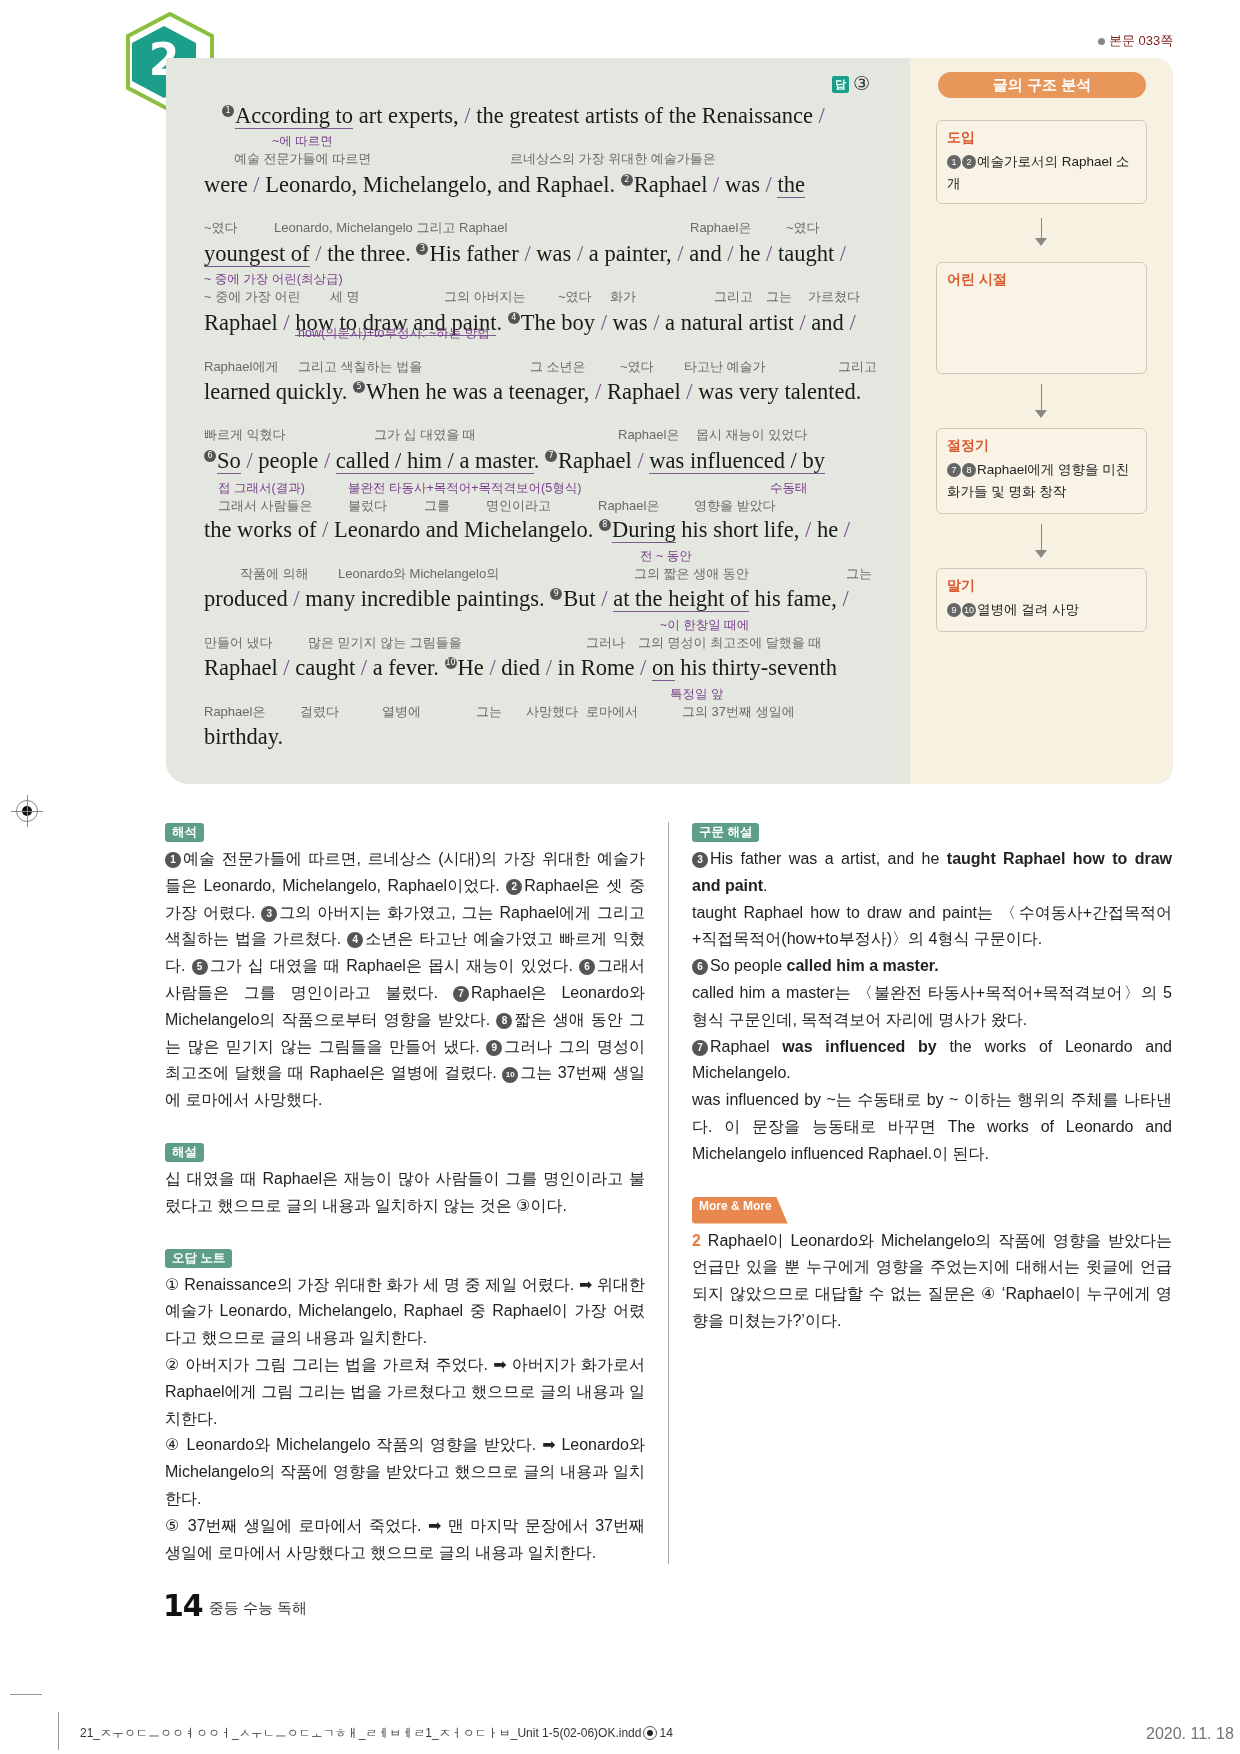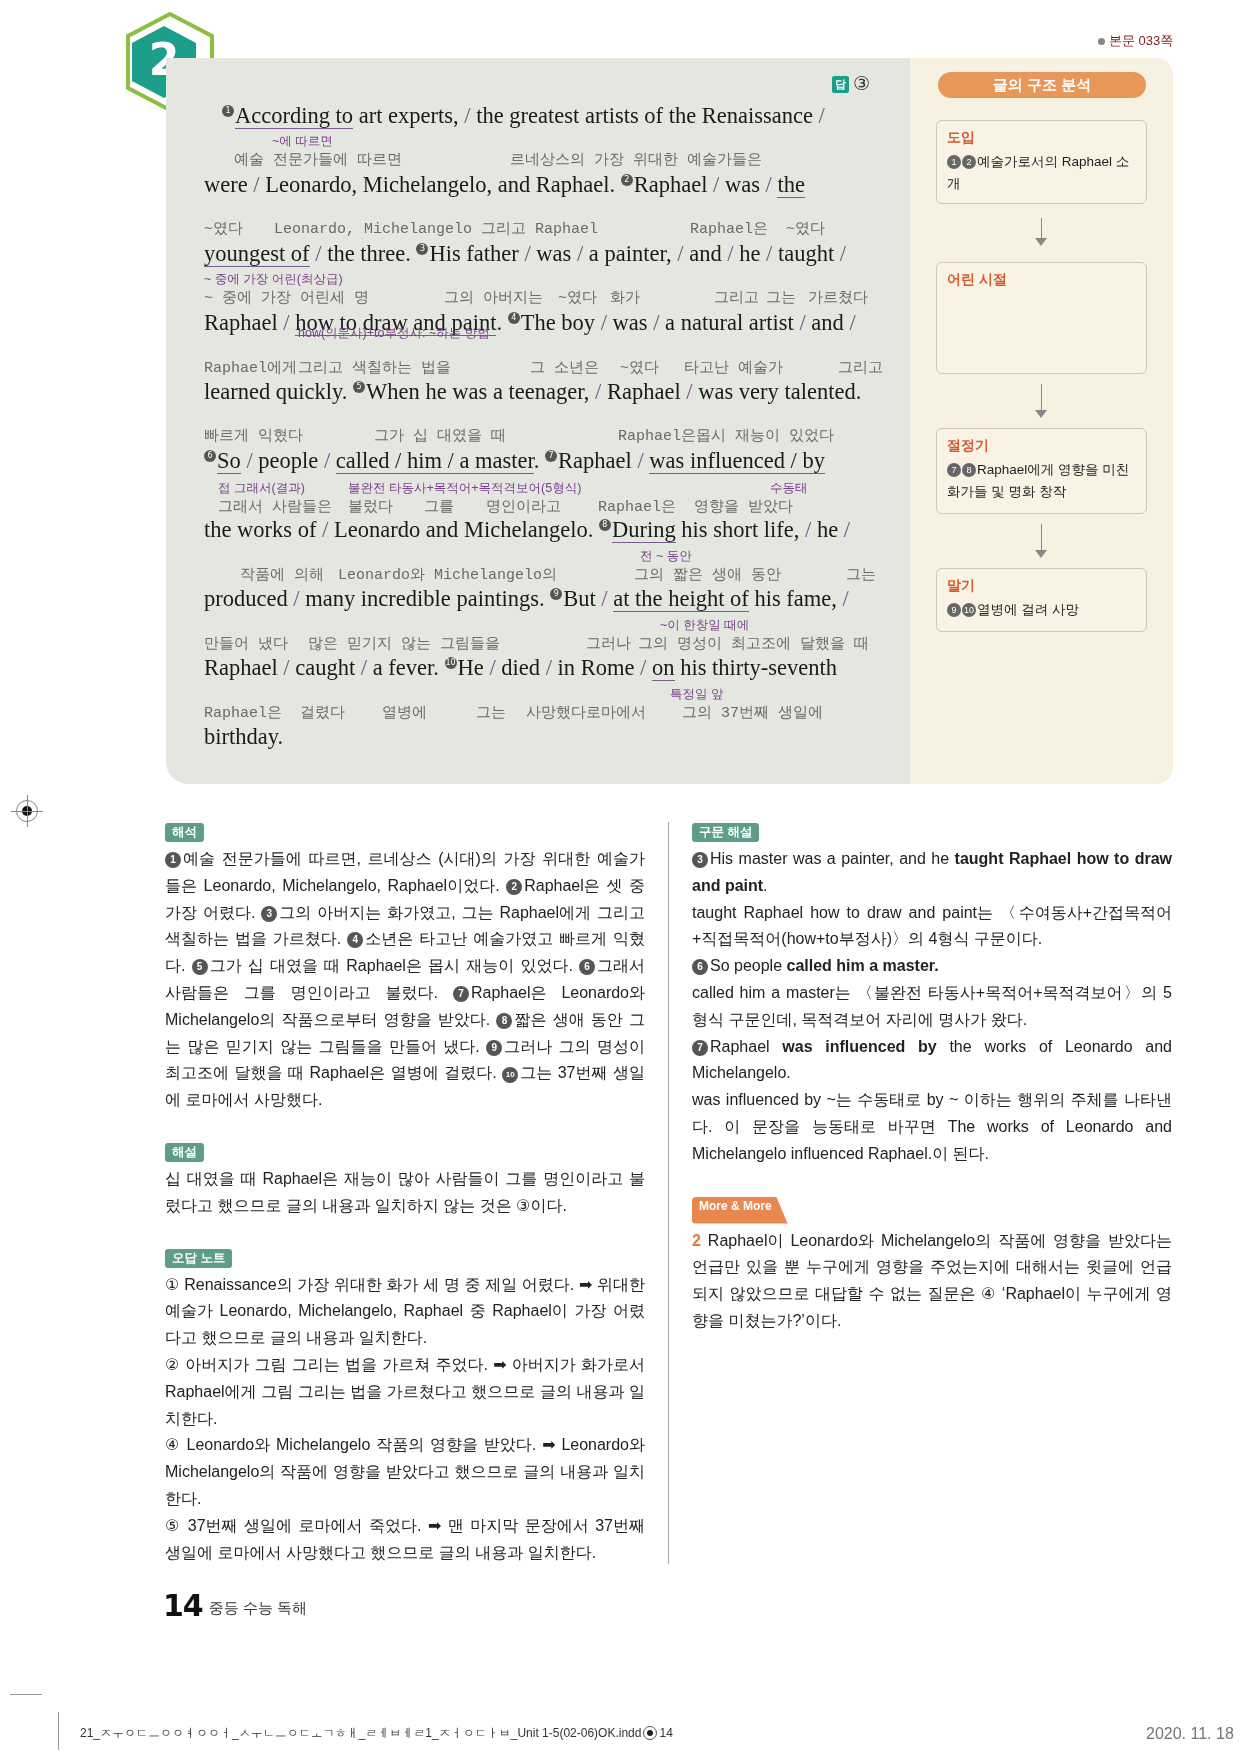--- a/index.html
+++ b/index.html
@@ -21,21 +21,21 @@
 
   .answer { position: absolute; left: 666px; top: 14px; font-size: 19px; color: #333; }
   .answer .tag { display: inline-block; width: 17px; height: 17px; background: #1c9f8a; color: #fff; font-size: 11px; line-height: 17px; text-align: center; border-radius: 2px; vertical-align: 2px; margin-right: 4px; font-weight: bold; }
 
   .passage { position: absolute; left: 38px; top: 38px; width: 672px; }
   .pline { position: absolute; left: 0; width: 672px; font-family: "Liberation Serif", "DejaVu Serif", serif; font-size: 22.5px; color: #1a1a1a; white-space: nowrap; }
   .slash { color: #7a4f8a; }
   .sn { display: inline-block; width: 12px; height: 12px; border-radius: 50%; background: #555; color: #fff; font-family: "DejaVu Sans", sans-serif; font-size: 8px; line-height: 12px; text-align: center; vertical-align: 10px; margin-right: 1px; }
   .ul { border-bottom: 1.5px solid #7a5a8f; }
   .note { position: absolute; font-size: 12.5px; color: #7a3f8c; white-space: nowrap; }
-  .gloss { position: absolute; font-size: 15px; color: #6a6a6a; white-space: nowrap; font-family: Liberation Mono, monospace; }
+  .gloss { position: absolute; font-size: 13px; color: #6a6a6a; white-space: nowrap; }
 
   
   .struct-title { position: absolute; left: 28px; top: 14px; width: 208px; height: 26px; background: #e8975a; border-radius: 13px; color: #fff; font-size: 15px; font-weight: bold; text-align: center; line-height: 26px; }
   .sbox { position: absolute; left: 26px; width: 211px; border: 1px solid #cfc8b6; border-radius: 6px; background: #f8f3e4; padding: 8px 10px; }
   .sbox .h { color: #d9592e; font-weight: bold; font-size: 14px; margin-bottom: 4px; }
   .sbox .t { font-size: 13.5px; line-height: 22px; color: #222; }
   .cn { display: inline-block; width: 14px; height: 14px; border-radius: 50%; background: #666; color: #fff; font-size: 9px; line-height: 14px; text-align: center; vertical-align: 1px; margin-right: 1px; }
   .arrow { position: absolute; left: 131px; width: 1px; background: #888; }
   .arrow::after { content: ""; position: absolute; left: -6px; bottom: -2px; border-left: 6.5px solid transparent; border-right: 6.5px solid transparent; border-top: 8px solid #888; }
 
@@ -225,21 +225,21 @@
     </div>
   </div>
 </div>
 
 <div class="divider"></div>
 
 <div class="col col-right">
   <div class="section">
     <span class="label">구문 해설</span>
     <div class="para">
-      <div><span class="pn">3</span><span>His master was a painter, and he </span><b>taught Raphael how to draw and paint</b><span>.</span></div>
+      <div><span class="pn">3</span><span>His father was a artist, and he </span><b>taught Raphael how to draw and paint</b><span>.</span></div>
       <div>taught Raphael how to draw and paint는 〈수여동사+간접목적어+직접목적어(how+to부정사)〉의 4형식 구문이다.</div>
       <div><span class="pn">6</span><span>So people </span><b>called him a master.</b><span></span></div>
       <div>called him a master는 〈불완전 타동사+목적어+목적격보어〉의 5형식 구문인데, 목적격보어 자리에 명사가 왔다.</div>
       <div><span class="pn">7</span><span>Raphael </span><b>was influenced by</b><span> the works of Leonardo and Michelangelo.</span></div>
       <div>was influenced by ~는 수동태로 by ~ 이하는 행위의 주체를 나타낸다. 이 문장을 능동태로 바꾸면 The works of Leonardo and Michelangelo influenced Raphael.이 된다.</div>
     </div>
   </div>
 
   <div class="section">
     <span class="label-orange">More &amp; More</span>

